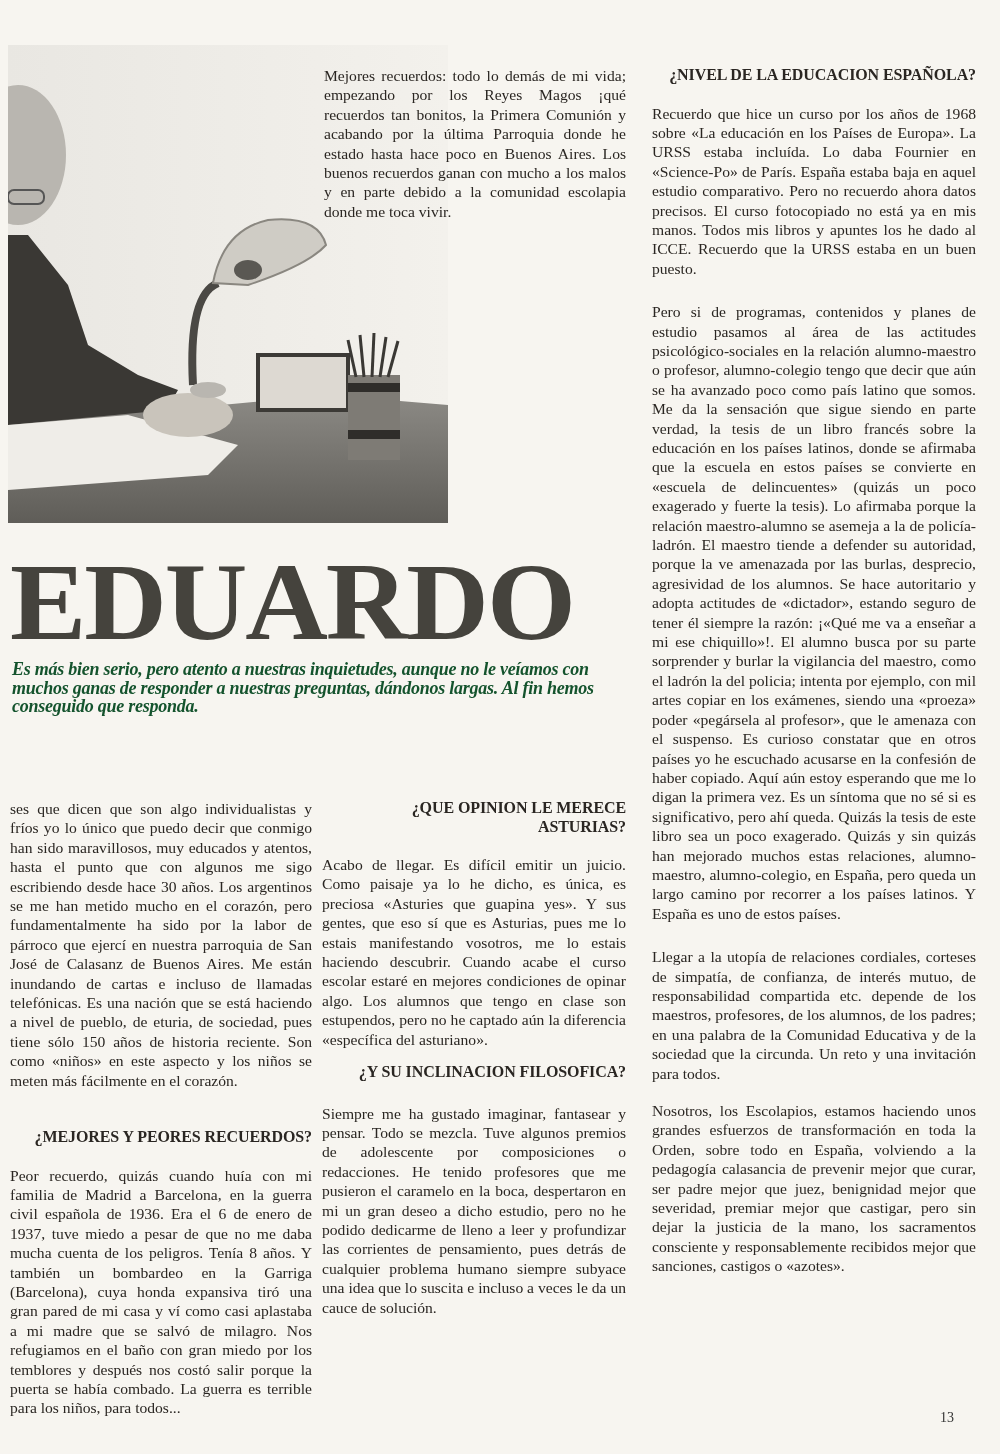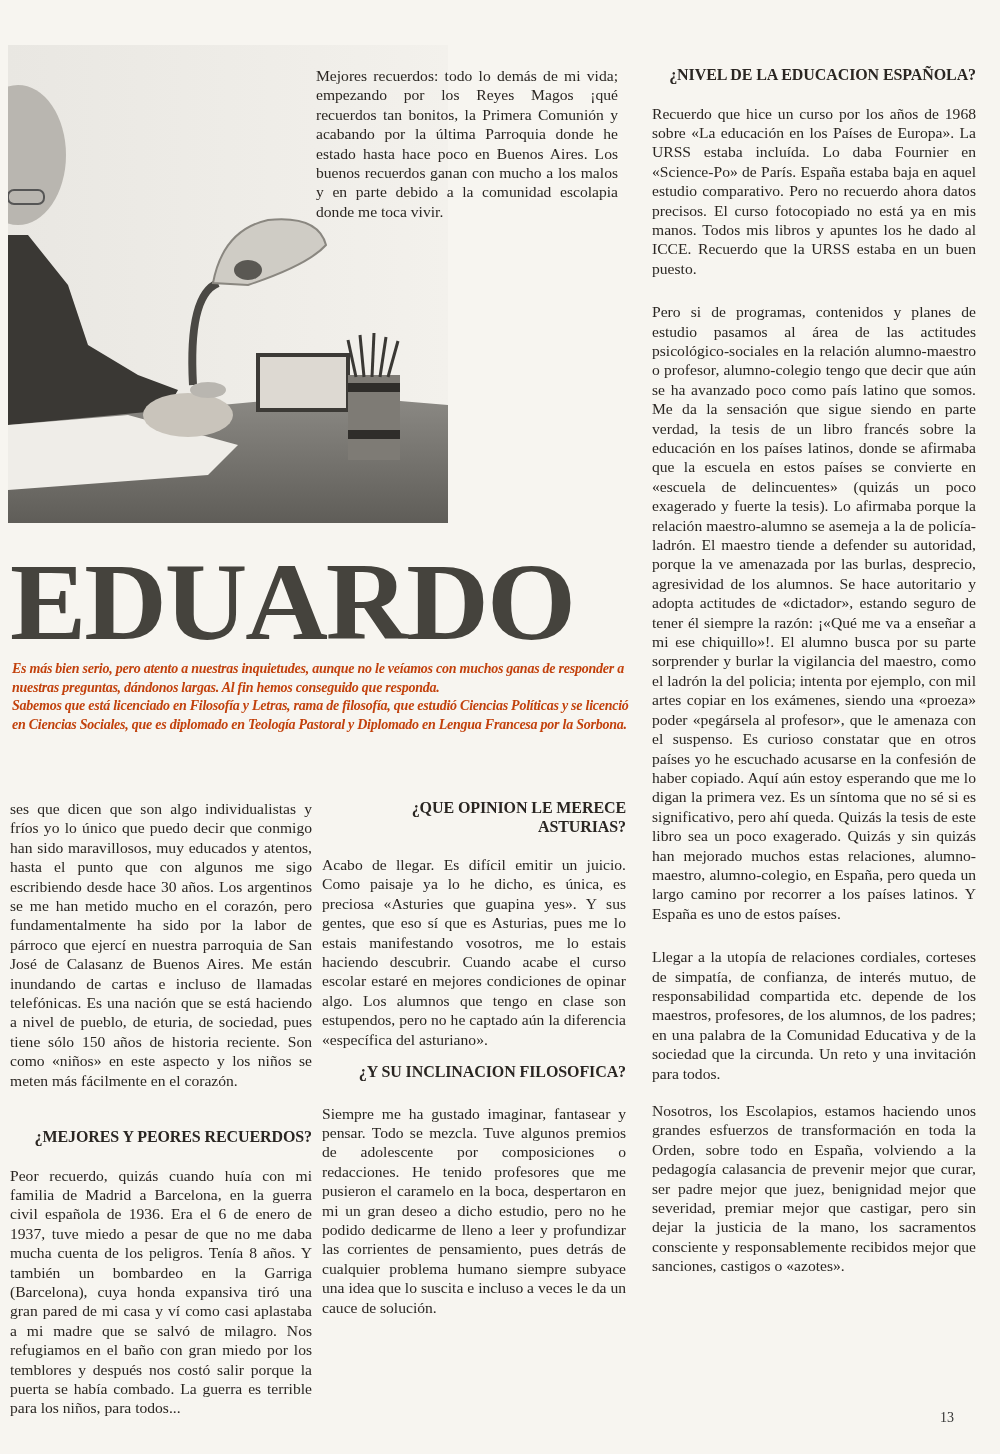--- a/index.html
+++ b/index.html
@@ -13,37 +13,37 @@
     .photo svg { display: block; width: 100%; height: 100%; }
 
     .col { position: absolute; font-size: 15.6px; line-height: 19.4px; text-align: justify; hyphens: manual; }
     .col p { margin-bottom: 18px; }
     .col p:last-child { margin-bottom: 0; }
     .col h2 {
       font-size: 16px; line-height: 18.5px; font-weight: bold; text-transform: uppercase;
       margin-bottom: 19px; text-align: right; letter-spacing: -0.1px;
     }
 
-    #col-top-mid { left: 316px; top: 66px; width: 302px; }
+    #col-top-mid { left: 324px; top: 66px; width: 302px; }
     #col-right  { left: 652px; top: 66px; width: 324px; }
     #col-left   { left: 10px;  top: 799px; width: 302px; }
     #col-mid    { left: 322px; top: 799px; width: 304px; }
 
     .title {
       position: absolute; left: 10px; top: 552px;
       font-family: "Liberation Serif", "DejaVu Serif", serif;
       font-weight: bold; font-size: 110px; line-height: 100px; letter-spacing: -2px;
       color: #45433d; transform: scaleX(1.04); transform-origin: left top;
     }
 
     .intro {
       position: absolute; left: 12px; top: 660px; width: 618px;
       font-family: "Liberation Serif", "DejaVu Serif", serif;
-      font-style: italic; font-weight: bold; font-size: 14px; line-height: 18.6px;
-      color: #c2410c; letter-spacing: -0.25px;
+      font-style: italic; font-weight: bold; font-size: 18px; line-height: 18.6px;
+      color: #14532d; letter-spacing: -0.25px;
     }
     .intro p { margin: 0; }
 
     .page-number {
       position: absolute; left: 940px; top: 1410px; font-size: 14px; color: #333;
     }
 
     .ghost {
       position: absolute; left: 600px; top: 530px; width: 300px; height: 120px;
       opacity: 0.06; font-size: 90px; font-weight: bold; color: #000; pointer-events: none;
@@ -100,21 +100,20 @@
 <div class="ghost"></div>
 
 <div class="col" id="col-top-mid">
   <p>Mejores recuerdos: todo lo demás de mi vida; empezando por los Reyes Magos ¡qué recuerdos tan bonitos, la Primera Comunión y acabando por la última Parroquia donde he estado hasta hace poco en Buenos Aires. Los buenos recuerdos ganan con mucho a los malos y en parte debido a la comunidad escolapia donde me toca vivir.</p>
 </div>
 
 <div class="title">EDUARDO</div>
 
 <div class="intro">
   <p>Es más bien serio, pero atento a nuestras inquietudes, aunque no le veíamos con muchos ganas de responder a nuestras preguntas, dándonos largas. Al fin hemos conseguido que responda.</p>
-  <p>Sabemos que está licenciado en Filosofía y Letras, rama de filosofía, que estudió Ciencias Políticas y se licenció en Ciencias Sociales, que es diplomado en Teología Pastoral y Diplomado en Lengua Francesa por la Sorbona.</p>
 </div>
 
 <div class="col" id="col-left">
   <p style="margin-bottom:38px;">ses que dicen que son algo individualistas y fríos yo lo único que puedo decir que conmigo han sido maravillosos, muy educados y atentos, hasta el punto que con algunos me sigo escribiendo desde hace 30 años. Los argentinos se me han metido mucho en el corazón, pero fundamentalmente ha sido por la labor de párroco que ejercí en nuestra parroquia de San José de Calasanz de Buenos Aires. Me están inundando de cartas e incluso de llamadas telefónicas. Es una nación que se está haciendo a nivel de pueblo, de eturia, de sociedad, pues tiene sólo 150 años de historia reciente. Son como «niños» en este aspecto y los niños se meten más fácilmente en el corazón.</p>
   <h2>¿MEJORES Y PEORES RECUERDOS?</h2>
   <p>Peor recuerdo, quizás cuando huía con mi familia de Madrid a Barcelona, en la guerra civil española de 1936. Era el 6 de enero de 1937, tuve miedo a pesar de que no me daba mucha cuenta de los peligros. Tenía 8 años. Y también un bombardeo en la Garriga (Barcelona), cuya honda expansiva tiró una gran pared de mi casa y ví como casi aplastaba a mi madre que se salvó de milagro. Nos refugiamos en el baño con gran miedo por los temblores y después nos costó salir porque la puerta se había combado. La guerra es terrible para los niños, para todos...</p>
 </div>
 
 <div class="col" id="col-mid">
   <h2 style="">¿QUE OPINION LE MERECE ASTURIAS?</h2>

